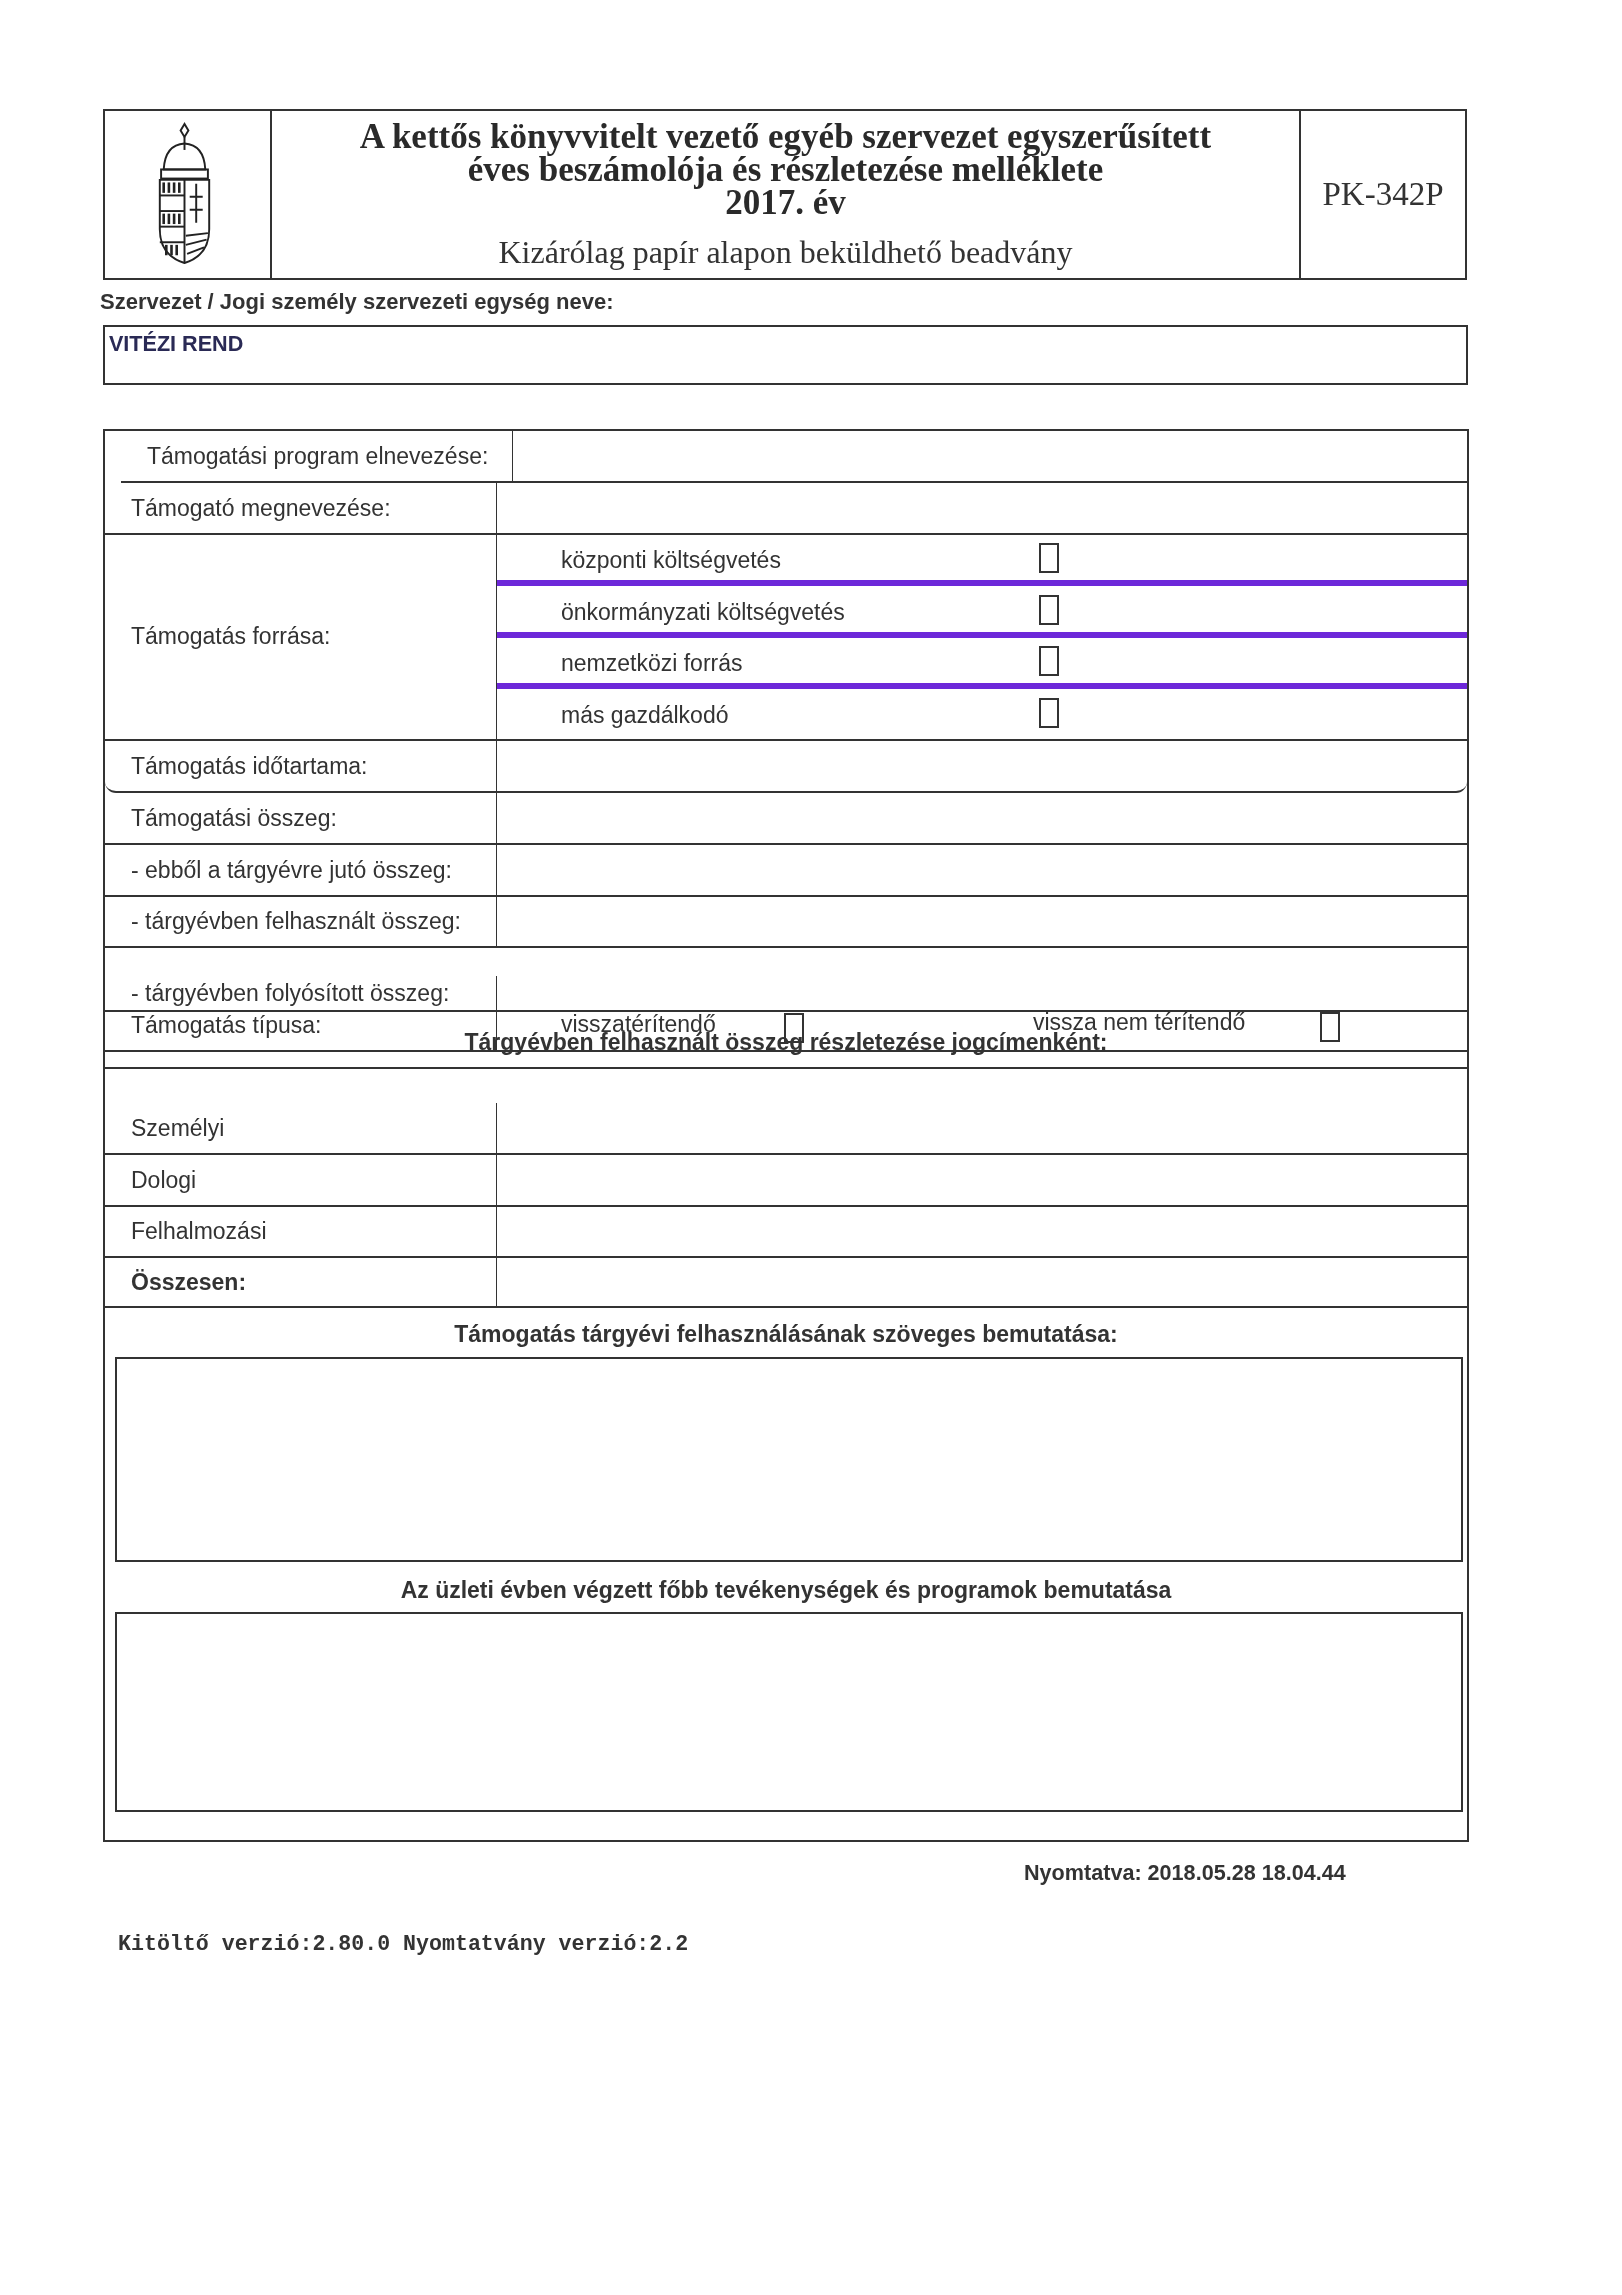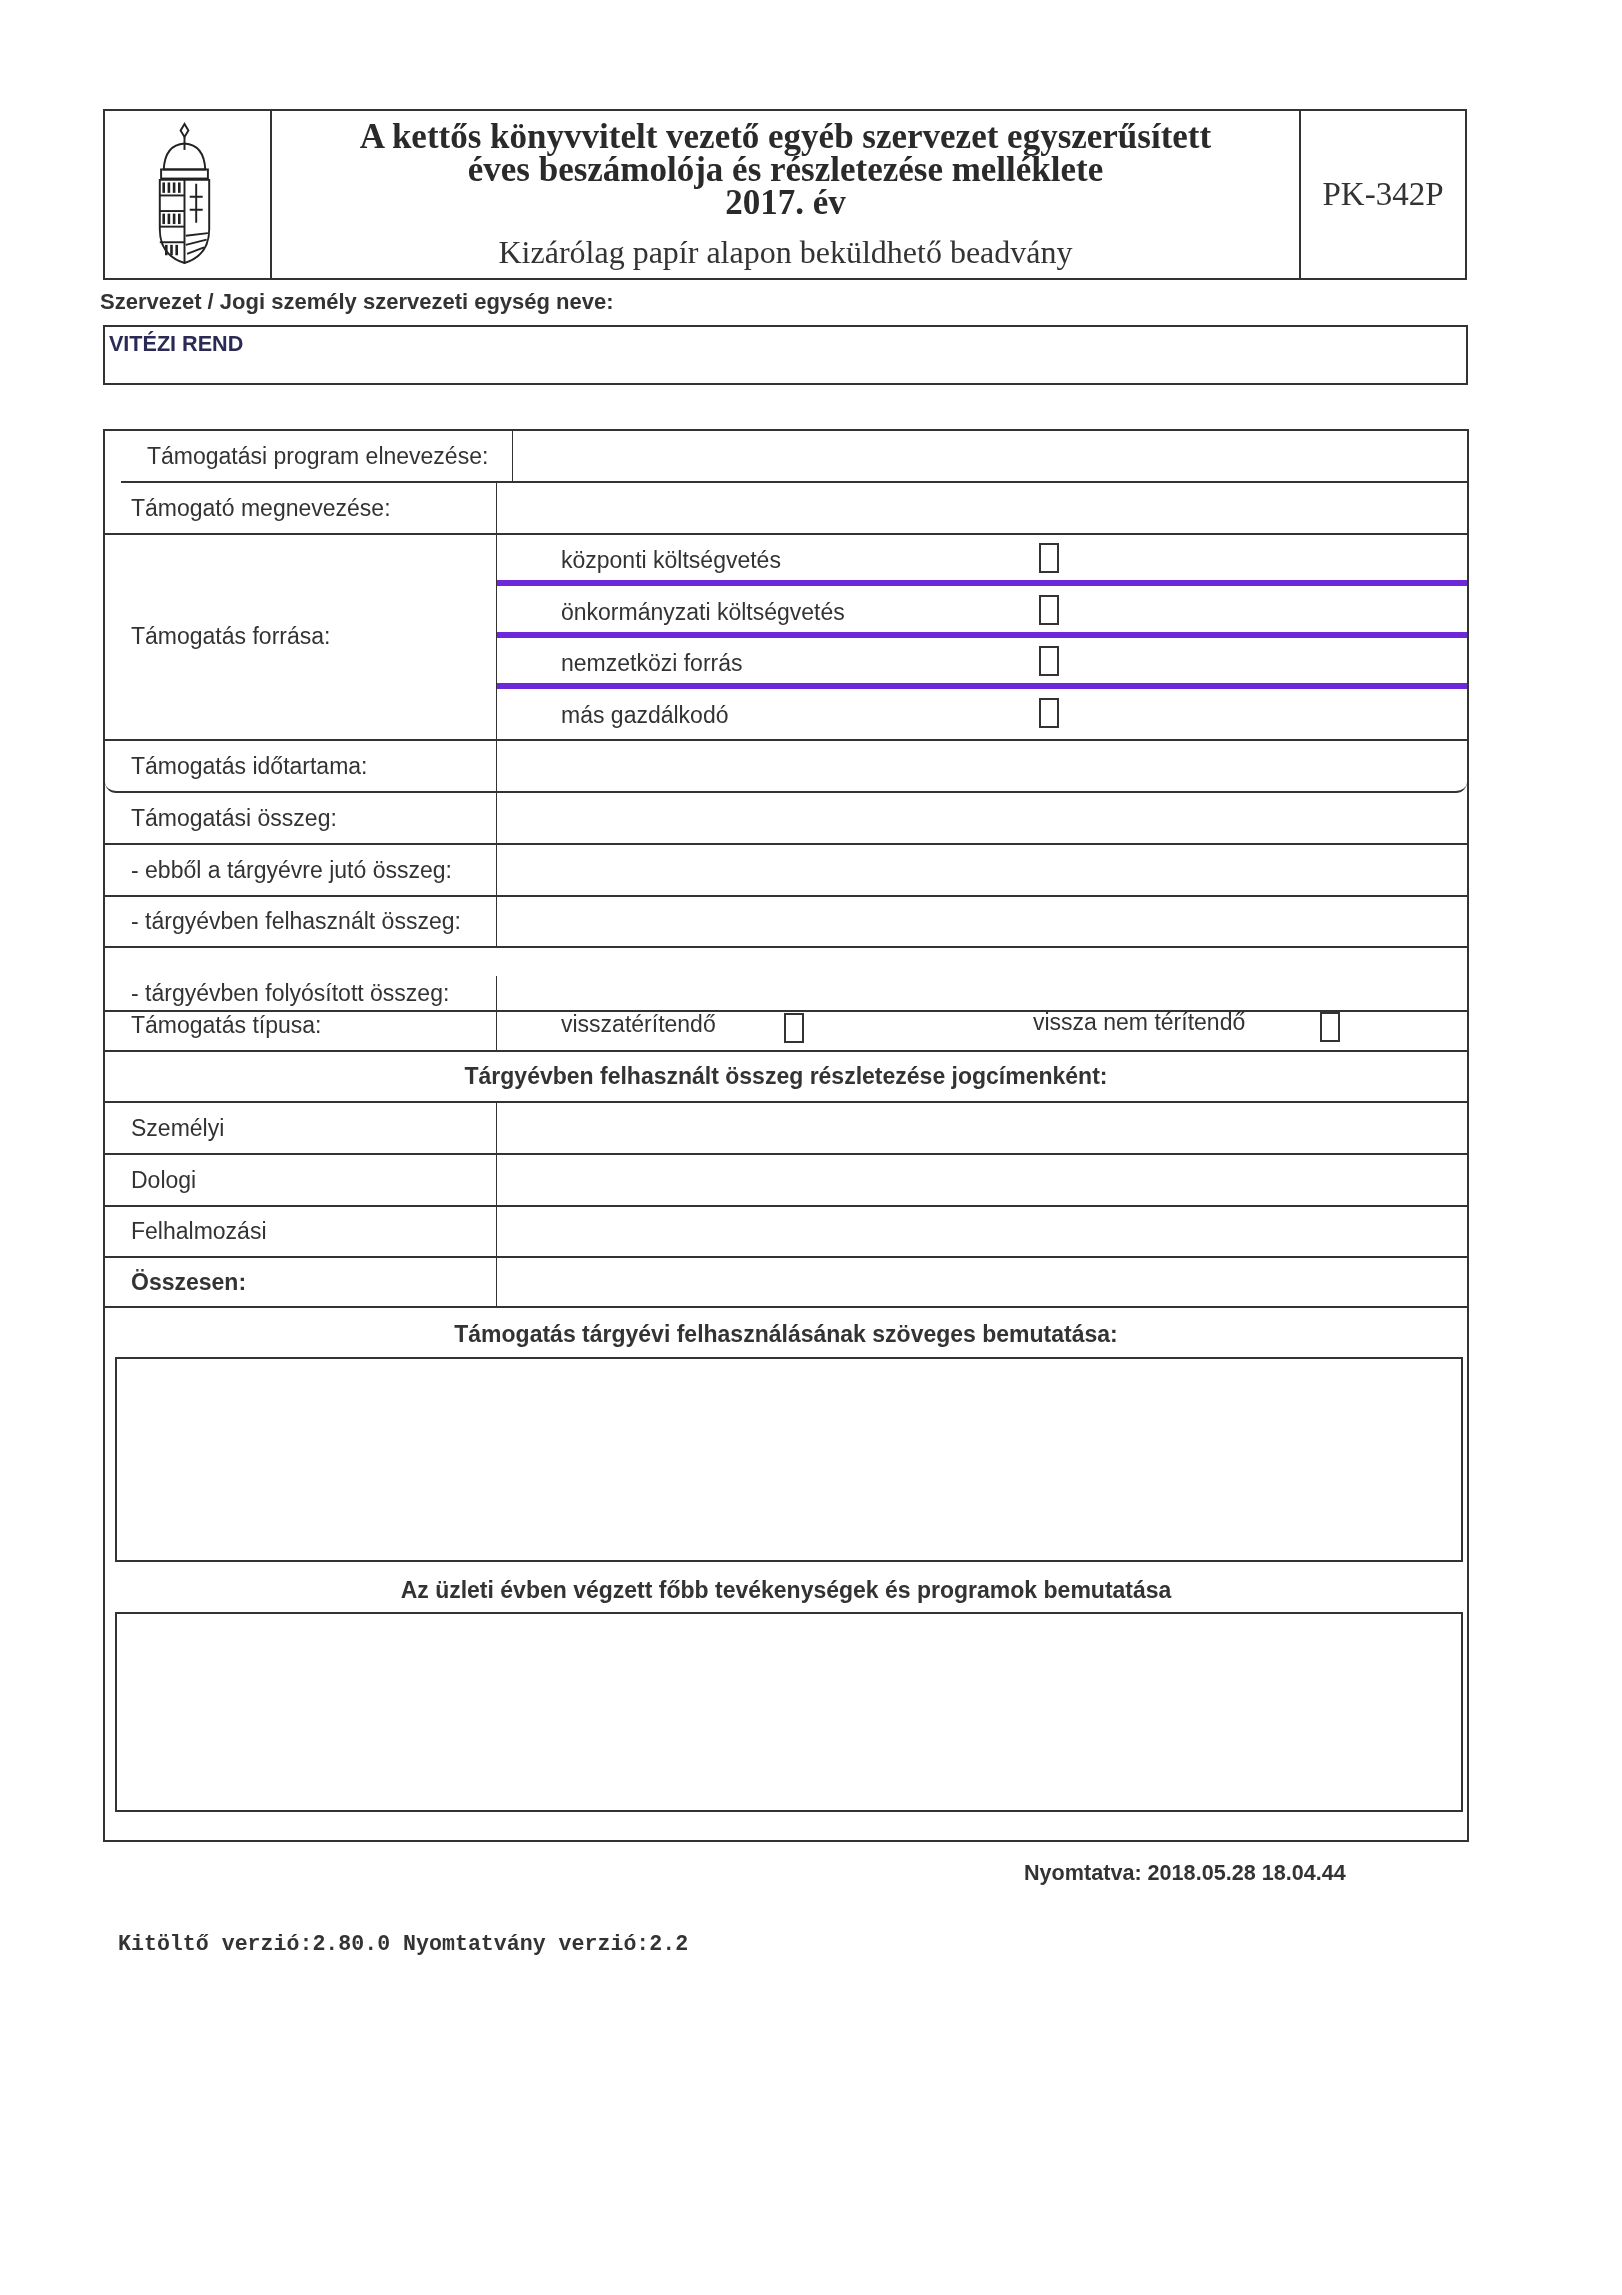--- a/index.html
+++ b/index.html
@@ -151,21 +151,21 @@
   <div class="row" style="top:569px;height:52px;">
     <div class="lbl">Támogatás típusa:</div>
     <div class="val">
       <span class="sub-text" style="left:64px;top:10.5px;">visszatérítendő</span>
       <span class="cbox" style="left:287px;top:13px;"></span>
       <span class="sub-text" style="left:536px;top:9.2px;">vissza nem térítendő</span>
       <span class="cbox" style="left:823px;top:11.8px;"></span>
     </div>
   </div>
 
-  <div class="row" style="top:620px;height:52px;">
+  <div class="row" style="top:586px;height:52px;">
     <div class="section-head">Tárgyévben felhasznált összeg részletezése jogcímenként:</div>
   </div>
 
   <div class="row" style="top:672px;height:52px;">
     <div class="lbl">Személyi</div>
     <div class="val"></div>
   </div>
 
   <div class="row" style="top:775px;height:52px;">
     <div class="lbl">Felhalmozási</div>

